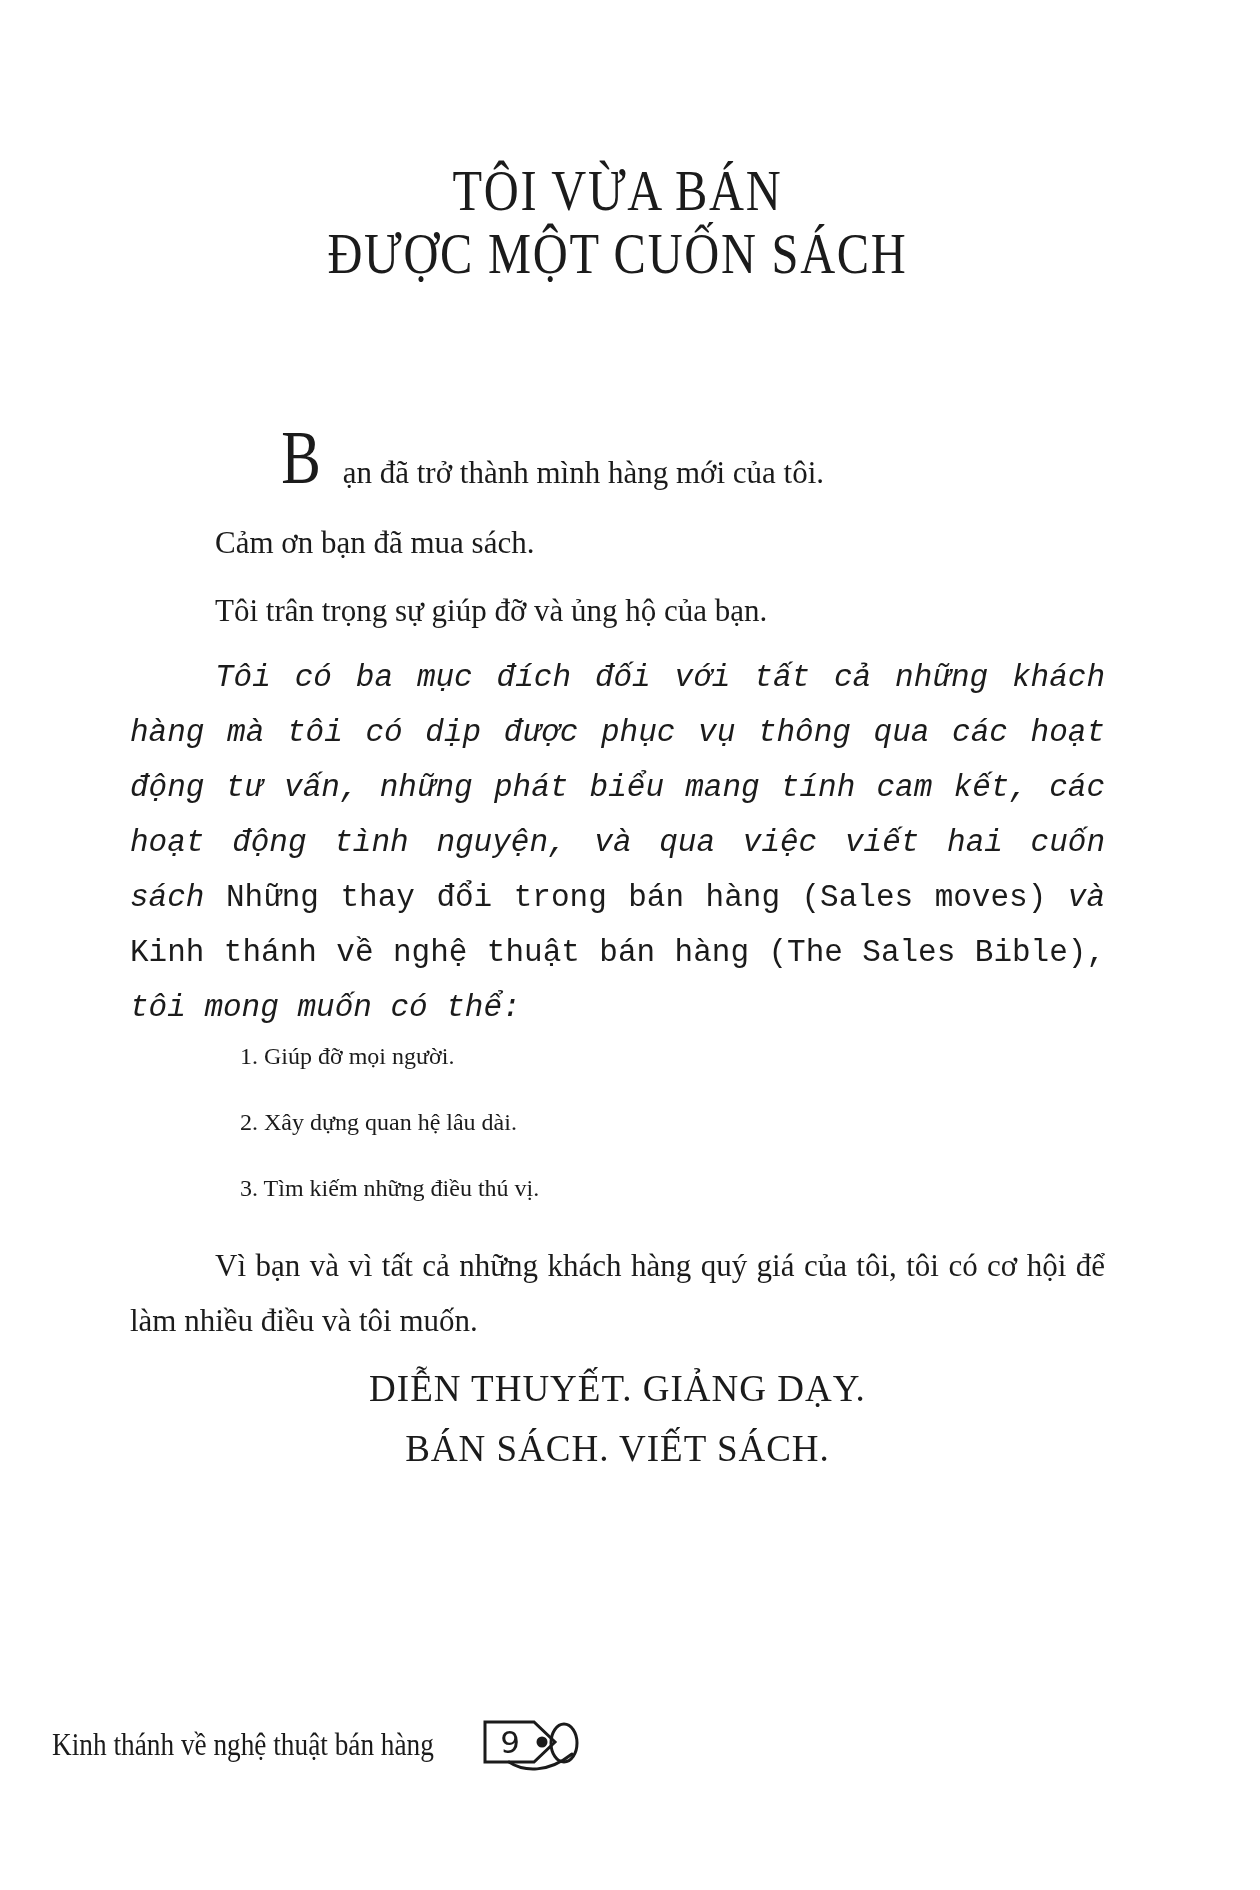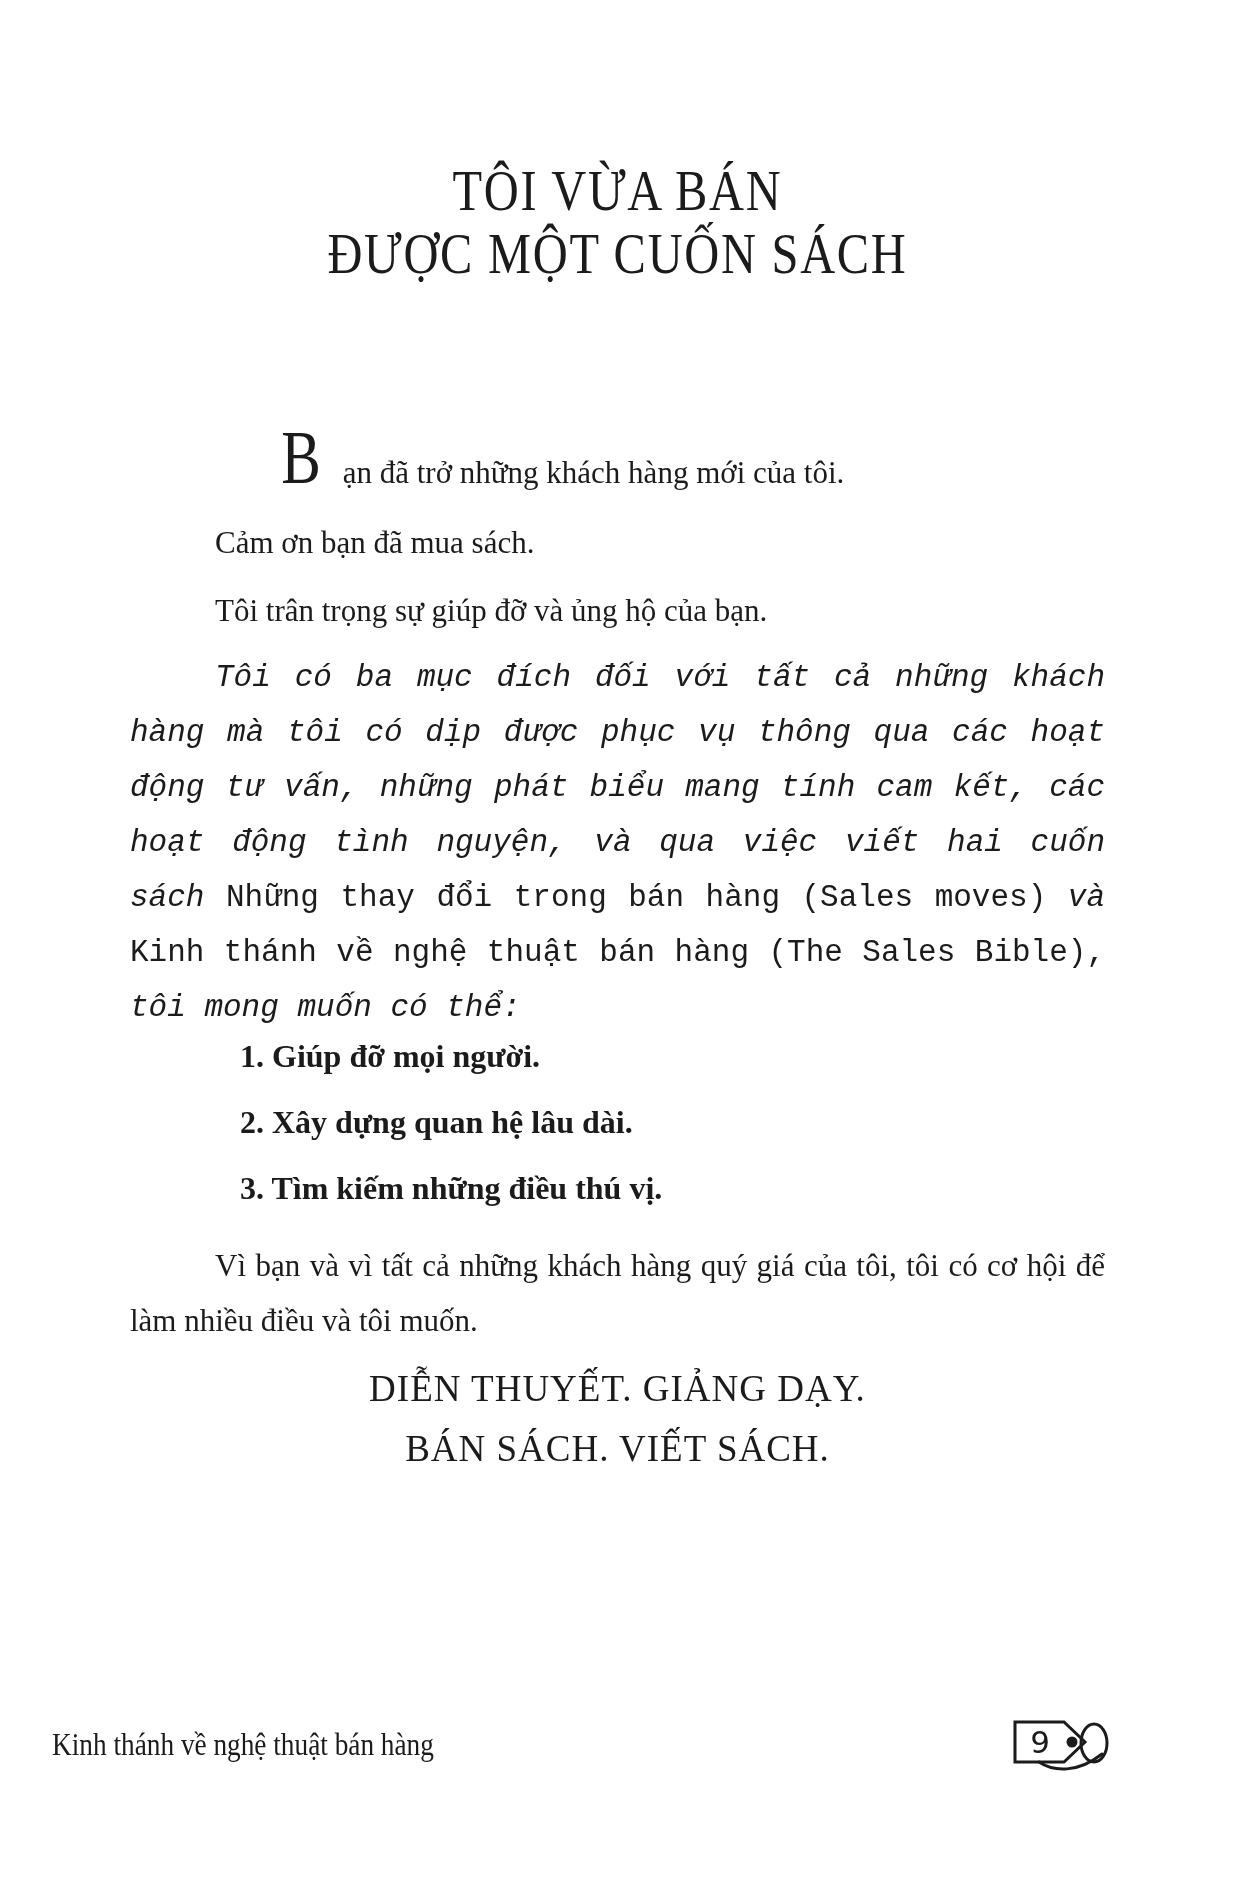--- a/index.html
+++ b/index.html
@@ -55,23 +55,23 @@
     letter-spacing:0;
     font-weight:400;
   }
   
   .goals{
     list-style:none;
     margin:-6px 0 0 0;
     padding:0;
   }
   .goals li{
-    font-size:32px;
+    font-size:24px;
     line-height:55px;
-    font-weight:bold;
+    font-weight:normal;
     margin:0 0 11px 0;
     padding-left:110px;
   }
   
   .slogan{
     margin:0;
     text-align:center;
     font-size:37px;
     line-height:48px;
     letter-spacing:1px;
@@ -82,23 +82,23 @@
   .p-aim{margin-top:3px;}
   .p-foryou{margin-top:22px;}
   .p-closing{margin-top:25px;}
   
   .footer{
     position:absolute;
     top:1716px;
     left:0;
     right:148px;
     display:flex;
-    justify-content:space-between;
+    justify-content:flex-start;
     align-items:center;
-    gap:16px;
+    gap:48px;
   }
   .footer-title{
     display:inline-block;
     font-size:31px;
     line-height:58px;
     transform:scaleX(0.88);
     transform-origin:right center;
     white-space:nowrap;
   }
   .tag-svg{display:block;}
@@ -107,21 +107,21 @@
 <body>
 
 <div class="page">
   <div class="content">
 
     <h1 class="title">
       <span class="tline">TÔI VỪA BÁN</span>
       <span class="tline">ĐƯỢC MỘT CUỐN SÁCH</span>
     </h1>
 
-    <p class="para p-open"><span class="dropcap">B</span><span>ạn đã trở những khách hàng mới của tôi.</span></p>
+    <p class="para p-open"><span class="dropcap">B</span><span>ạn đã trở thành mình hàng mới của tôi.</span></p>
 
     <p class="para p-thanks">Cảm ơn bạn đã mua sách.</p>
 
     <p class="para p-appreciate">Tôi trân trọng sự giúp đỡ và ủng hộ của bạn.</p>
 
     <p class="para justify italic p-purpose"><span class="italic">Tôi có ba mục đích đối với tất cả những khách hàng mà tôi có dịp được phục vụ thông qua các hoạt động tư vấn, những phát biểu mang tính cam kết, các hoạt động tình nguyện, và qua việc viết hai cuốn sách </span><span class="roman">Những thay đổi trong bán hàng (Sales moves) </span><span class="italic">và </span><span class="roman">Kinh thánh về nghệ thuật bán hàng (The Sales Bible), </span><span class="italic">tôi mong muốn có thể:</span></p>
 
     <ul class="goals">
       <li>1. Giúp đỡ mọi người.</li>
       <li>2. Xây dựng quan hệ lâu dài.</li>

